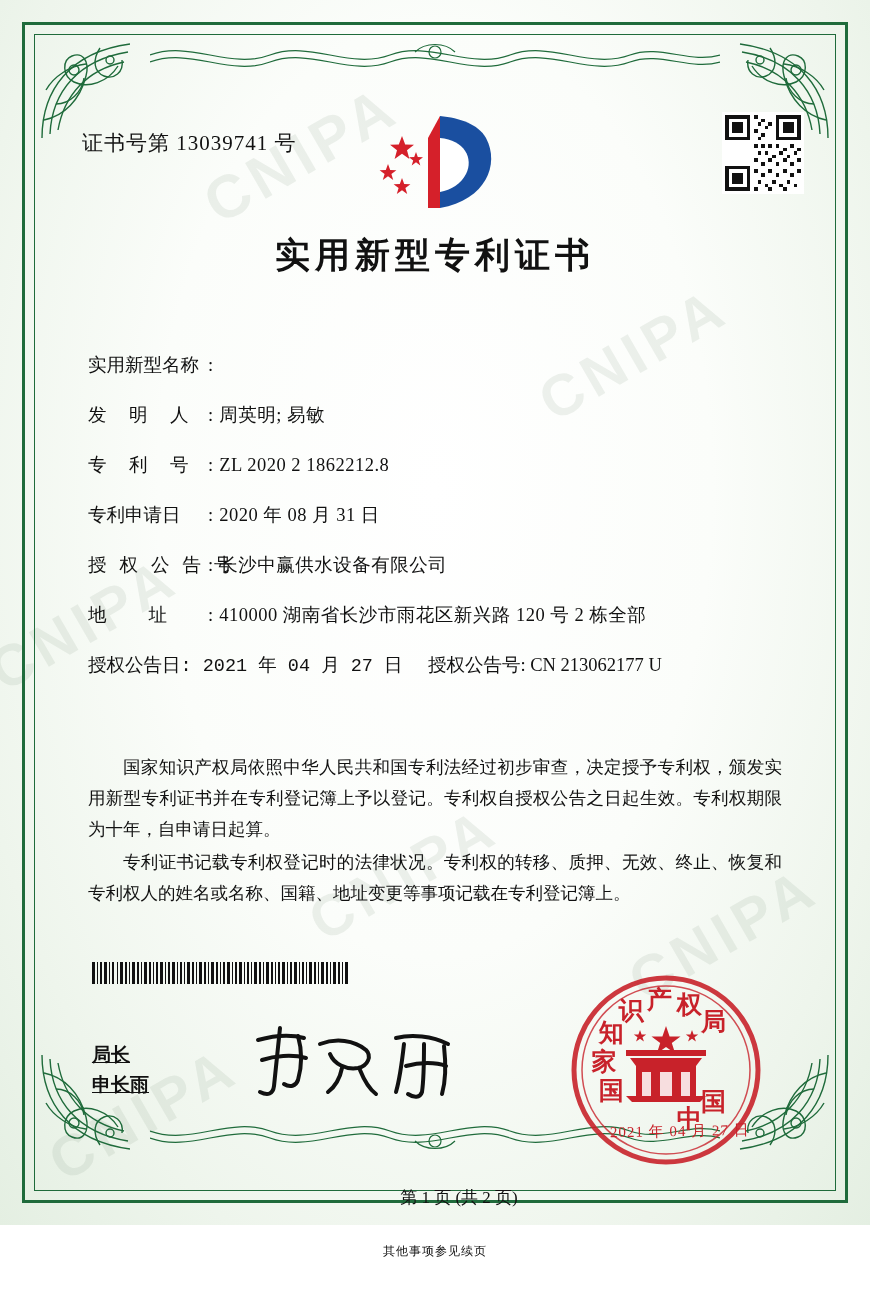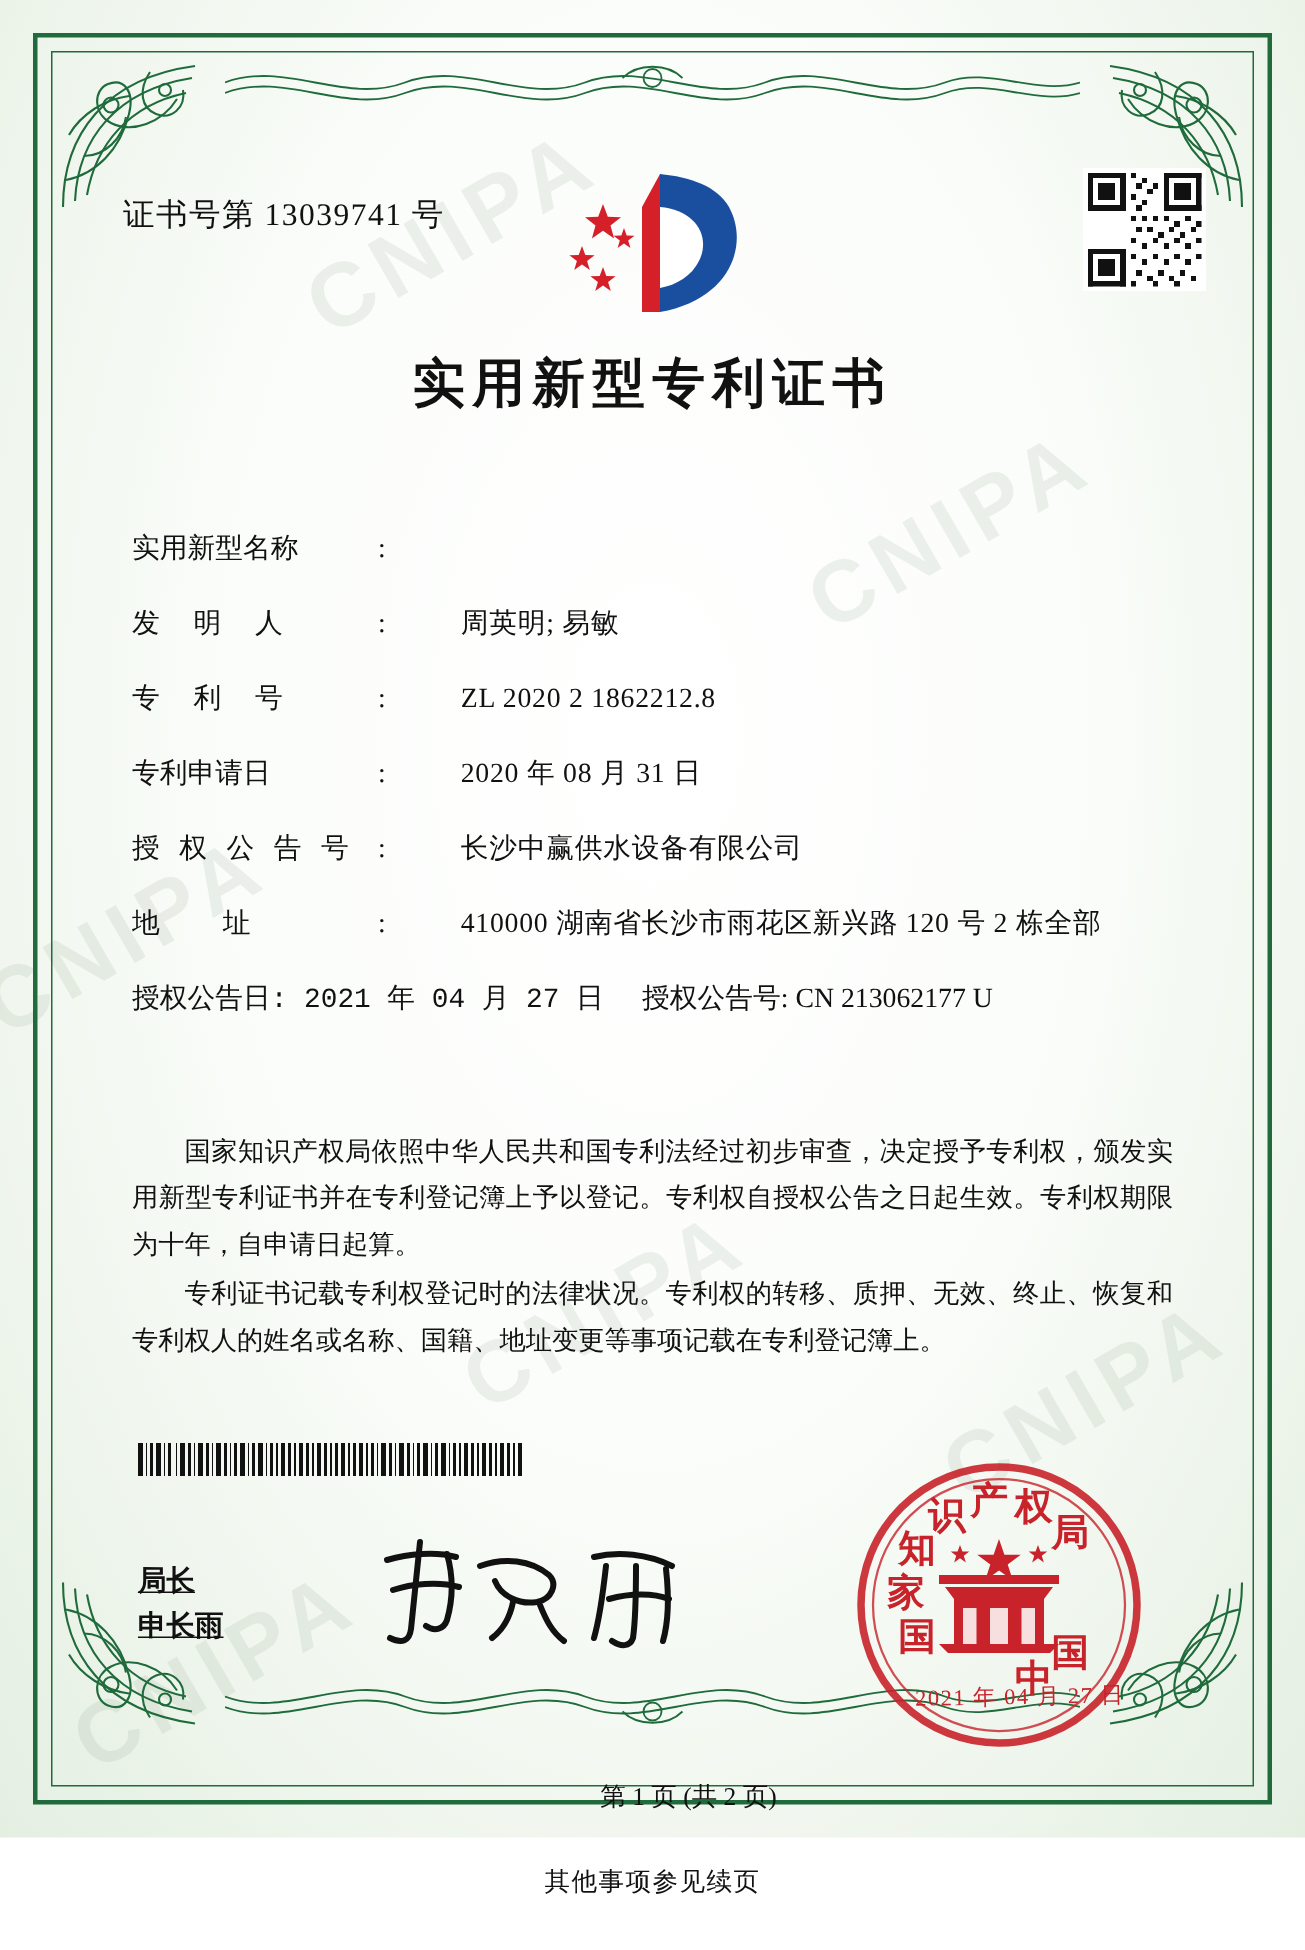--- a/index.html
+++ b/index.html
@@ -122,21 +122,20 @@
     position: absolute;
     left: 88px; top: 352px;
     width: 700px;
   }
   .field-row {
     display: flex;
     align-items: baseline;
     margin-bottom: 25px;
     font-size: 18.5px;
     color: #111;
-    gap: 44px;
   }
   .field-label {
     width: 120px;
     flex: 0 0 120px;
     letter-spacing: 0;
     white-space: nowrap;
   }
   .lbl-sp-4 { letter-spacing: 13px; }
   .lbl-sp-3 { letter-spacing: 22.5px; }
   .lbl-sp-addr { letter-spacing: 42px; }
@@ -217,21 +216,21 @@
     font-size: 17px;
     color: #111;
     padding-left: 48px;
   }
 
   .footnote {
     position: absolute;
     left: 0; right: 0;
     top: 1243px;
     text-align: center;
-    font-size: 17px;
+    font-size: 12px;
     color: #111;
     letter-spacing: 1px;
   }
 </style>
 </head>
 <body>
 
 <div class="cert-page">
 
   <div class="watermark wm1">CNIPA</div>

